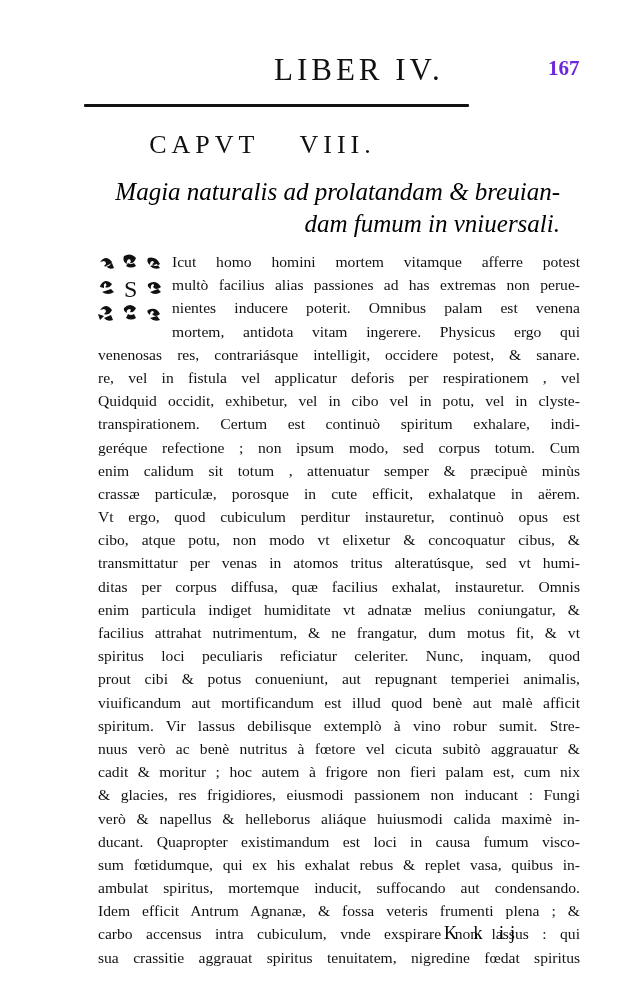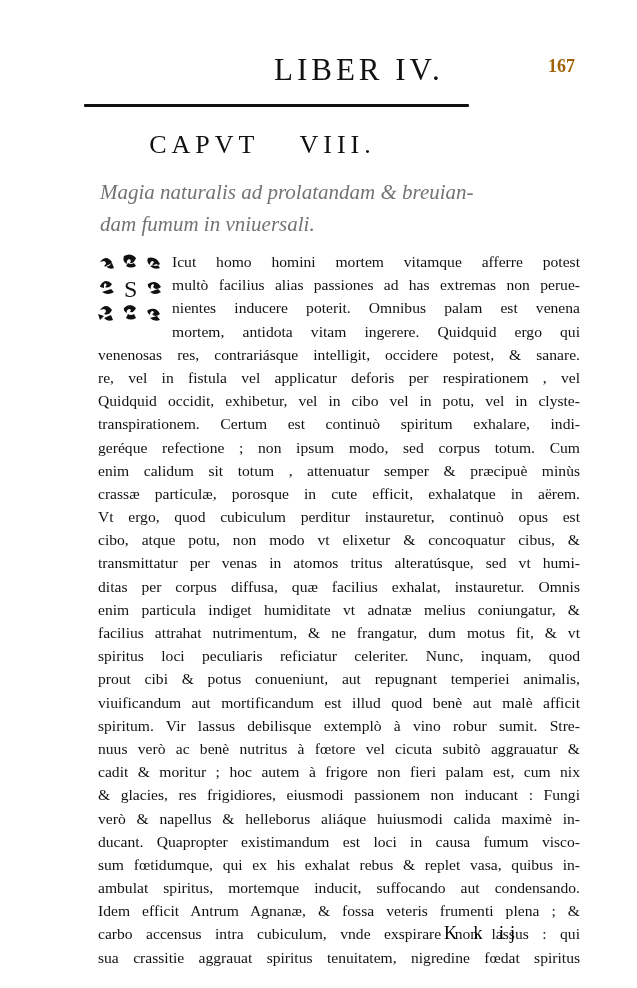--- a/index.html
+++ b/index.html
@@ -12,31 +12,31 @@
     position: absolute; top: 52px; left: 0; width: 637px; height: 34px;
   }
   .running-title {
     position: absolute; left: 262px; top: 0;
     font-family: Liberation Serif, serif;
     font-size: 31px; letter-spacing: 4px; color: #111; margin-left: 12px;
   }
   .folio {
     position: absolute; left: 548px; top: 4px;
     font-family: "Liberation Serif", serif;
-    font-size: 18px; font-weight: bold; color: #a16207;
+    font-size: 21px; font-weight: bold; color: #6d28d9;
   }
   .chapter {
     position: absolute; top: 130px; left: 0; width: 525px; text-align: center;
     font-family: "Liberation Serif", serif;
     font-size: 26px; letter-spacing: 5px; color: #111;
   }
   .subtitle {
-    position: absolute; top: 176px; left: 100px; width: 460px; text-align: left;
+    position: absolute; top: 176px; left: 100px; width: 460px; text-align: right;
     font-family: "Liberation Serif", serif; font-style: italic;
-    font-size: 21px; line-height: 32px; color: #737373;
+    font-size: 25px; line-height: 32px; color: #000000;
   }
   .body-text {
     position: absolute; top: 250px; left: 98px; width: 482px;
     font-family: "Liberation Serif", serif;
     font-size: 15.6px; line-height: 23.2px; color: #111;
     text-align: justify;
   }
   .line { display: block; white-space: nowrap; text-align-last: justify; text-align: justify; height: 23.2px; overflow: hidden; }
   .indented { padding-left: 74px; }
   .dropcap {
@@ -85,21 +85,21 @@
       <path d="M52 58 q8 -4 12 4 q-5 4 -8 0 q3 -1 1 -3 q-3 0 -3 4 q-4 -3 -2 -5 z M54 66 q4 4 10 2 l-3 -4 z"></path>
     </g>
   </svg>
   <span style="position:absolute; left:28px; top:24px; font-family:'Liberation Serif',serif; font-size:24px; color:#111;">S</span>
 </div>
 
 <div class="body-text">
   <span class="line indented">Icut homo homini mortem vitamque afferre potest</span>
   <span class="line indented">multò facilius alias passiones ad has extremas non perue-</span>
   <span class="line indented">nientes inducere poterit.   Omnibus palam est venena</span>
-  <span class="line indented">mortem, antidota vitam ingerere.   Quidquid ergo qui</span>
+  <span class="line indented">mortem, antidota vitam ingerere.   Physicus ergo qui</span>
   <span class="line">venenosas res, contrariásque intelligit, occidere potest, &amp; sanare.</span>
   <span class="line">re, vel in fistula vel applicatur deforis per respirationem , vel</span>
   <span class="line">Quidquid occidit, exhibetur, vel in cibo vel in potu, vel in clyste-</span>
   <span class="line">transpirationem.  Certum est continuò spiritum exhalare, indi-</span>
   <span class="line">geréque refectione ; non ipsum modo, sed corpus totum.  Cum</span>
   <span class="line">enim calidum sit totum , attenuatur semper &amp; præcipuè minùs</span>
   <span class="line">crassæ particulæ, porosque in cute efficit, exhalatque in aërem.</span>
   <span class="line">Vt ergo, quod cubiculum perditur instauretur, continuò opus est</span>
   <span class="line">cibo, atque potu, non modo vt elixetur &amp; concoquatur cibus, &amp;</span>
   <span class="line">transmittatur per venas in atomos tritus alteratúsque, sed vt humi-</span>

